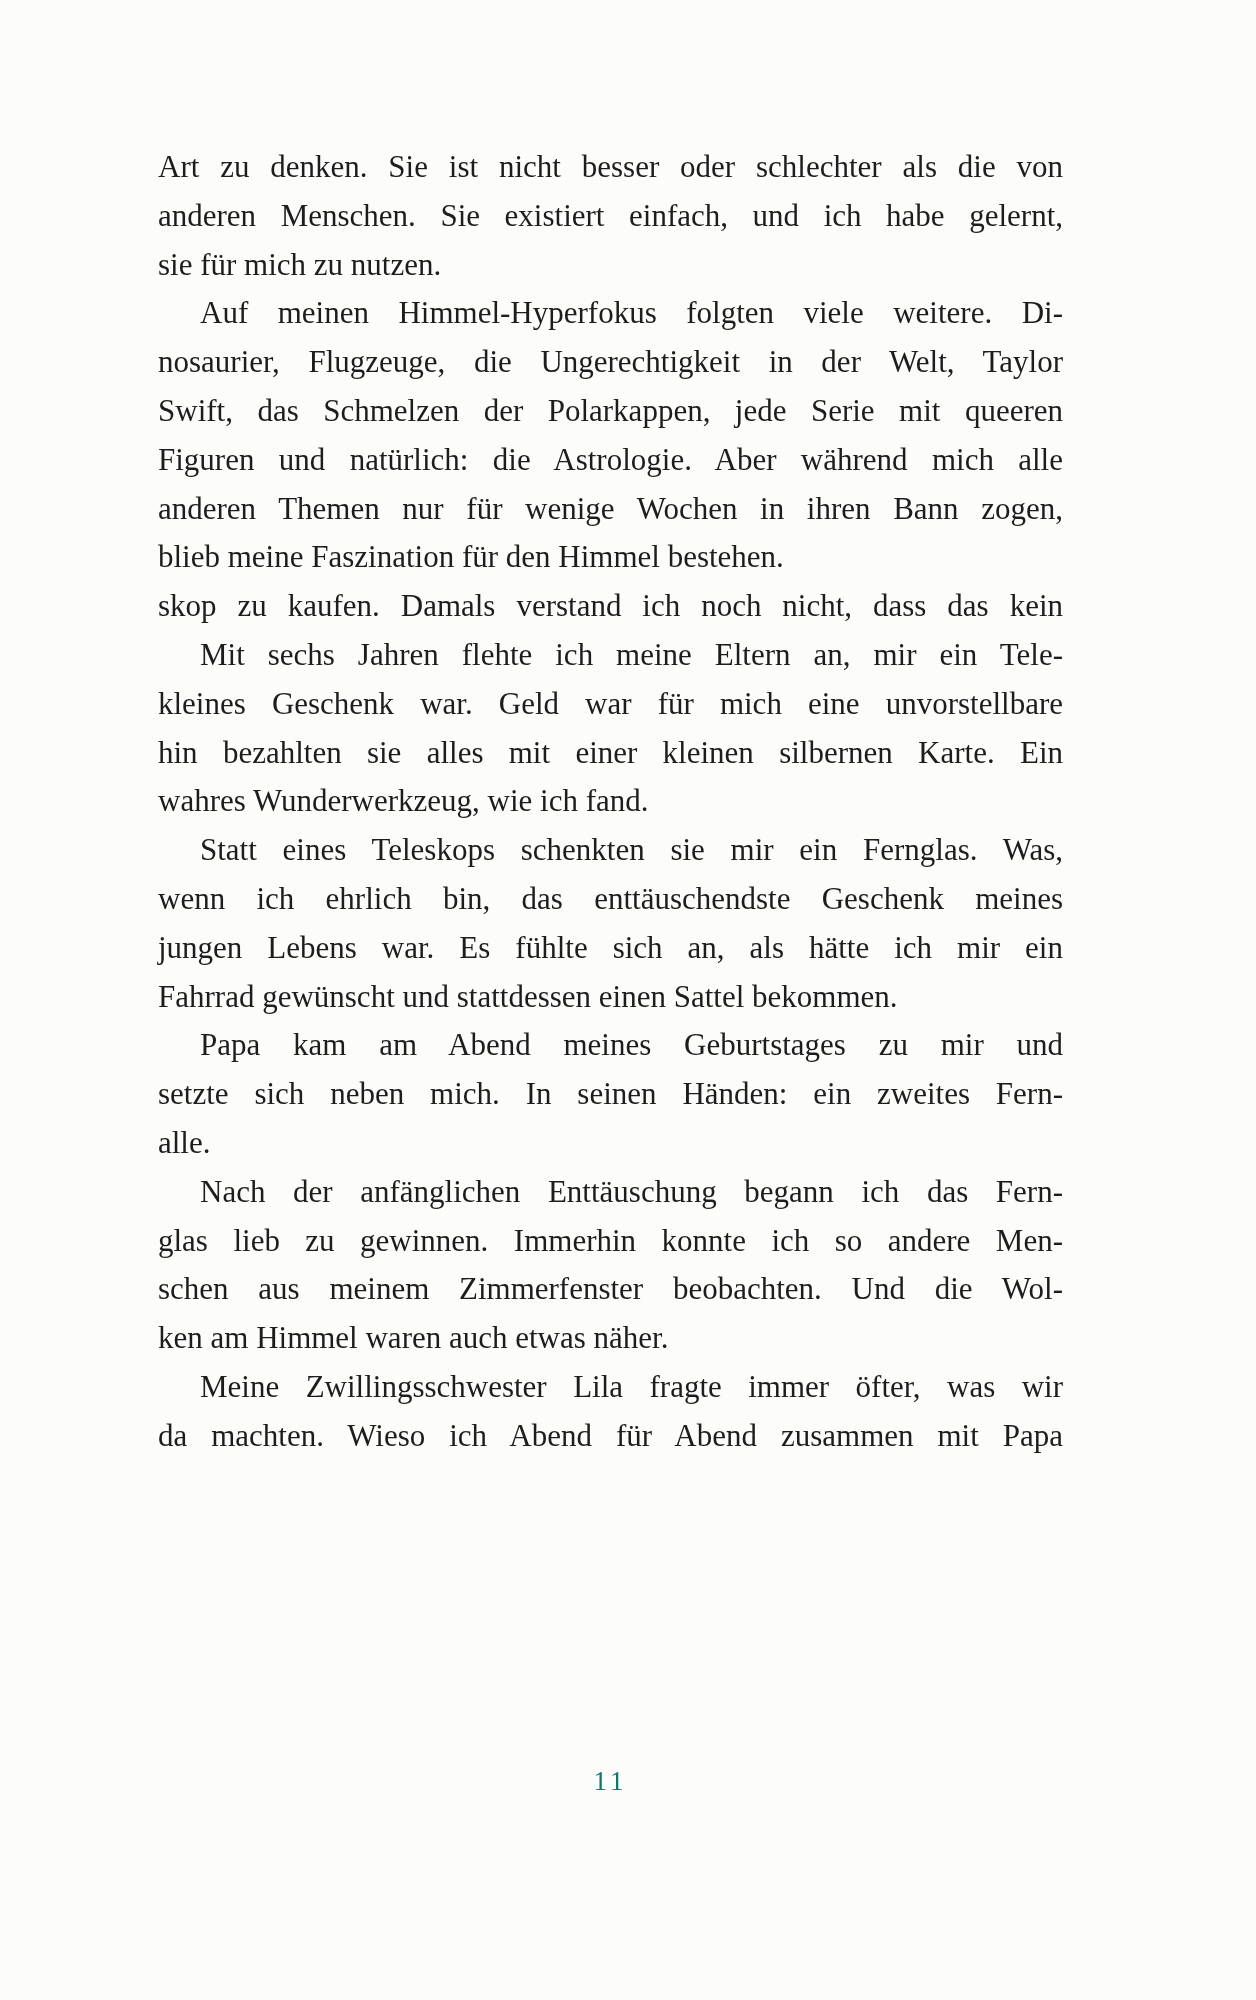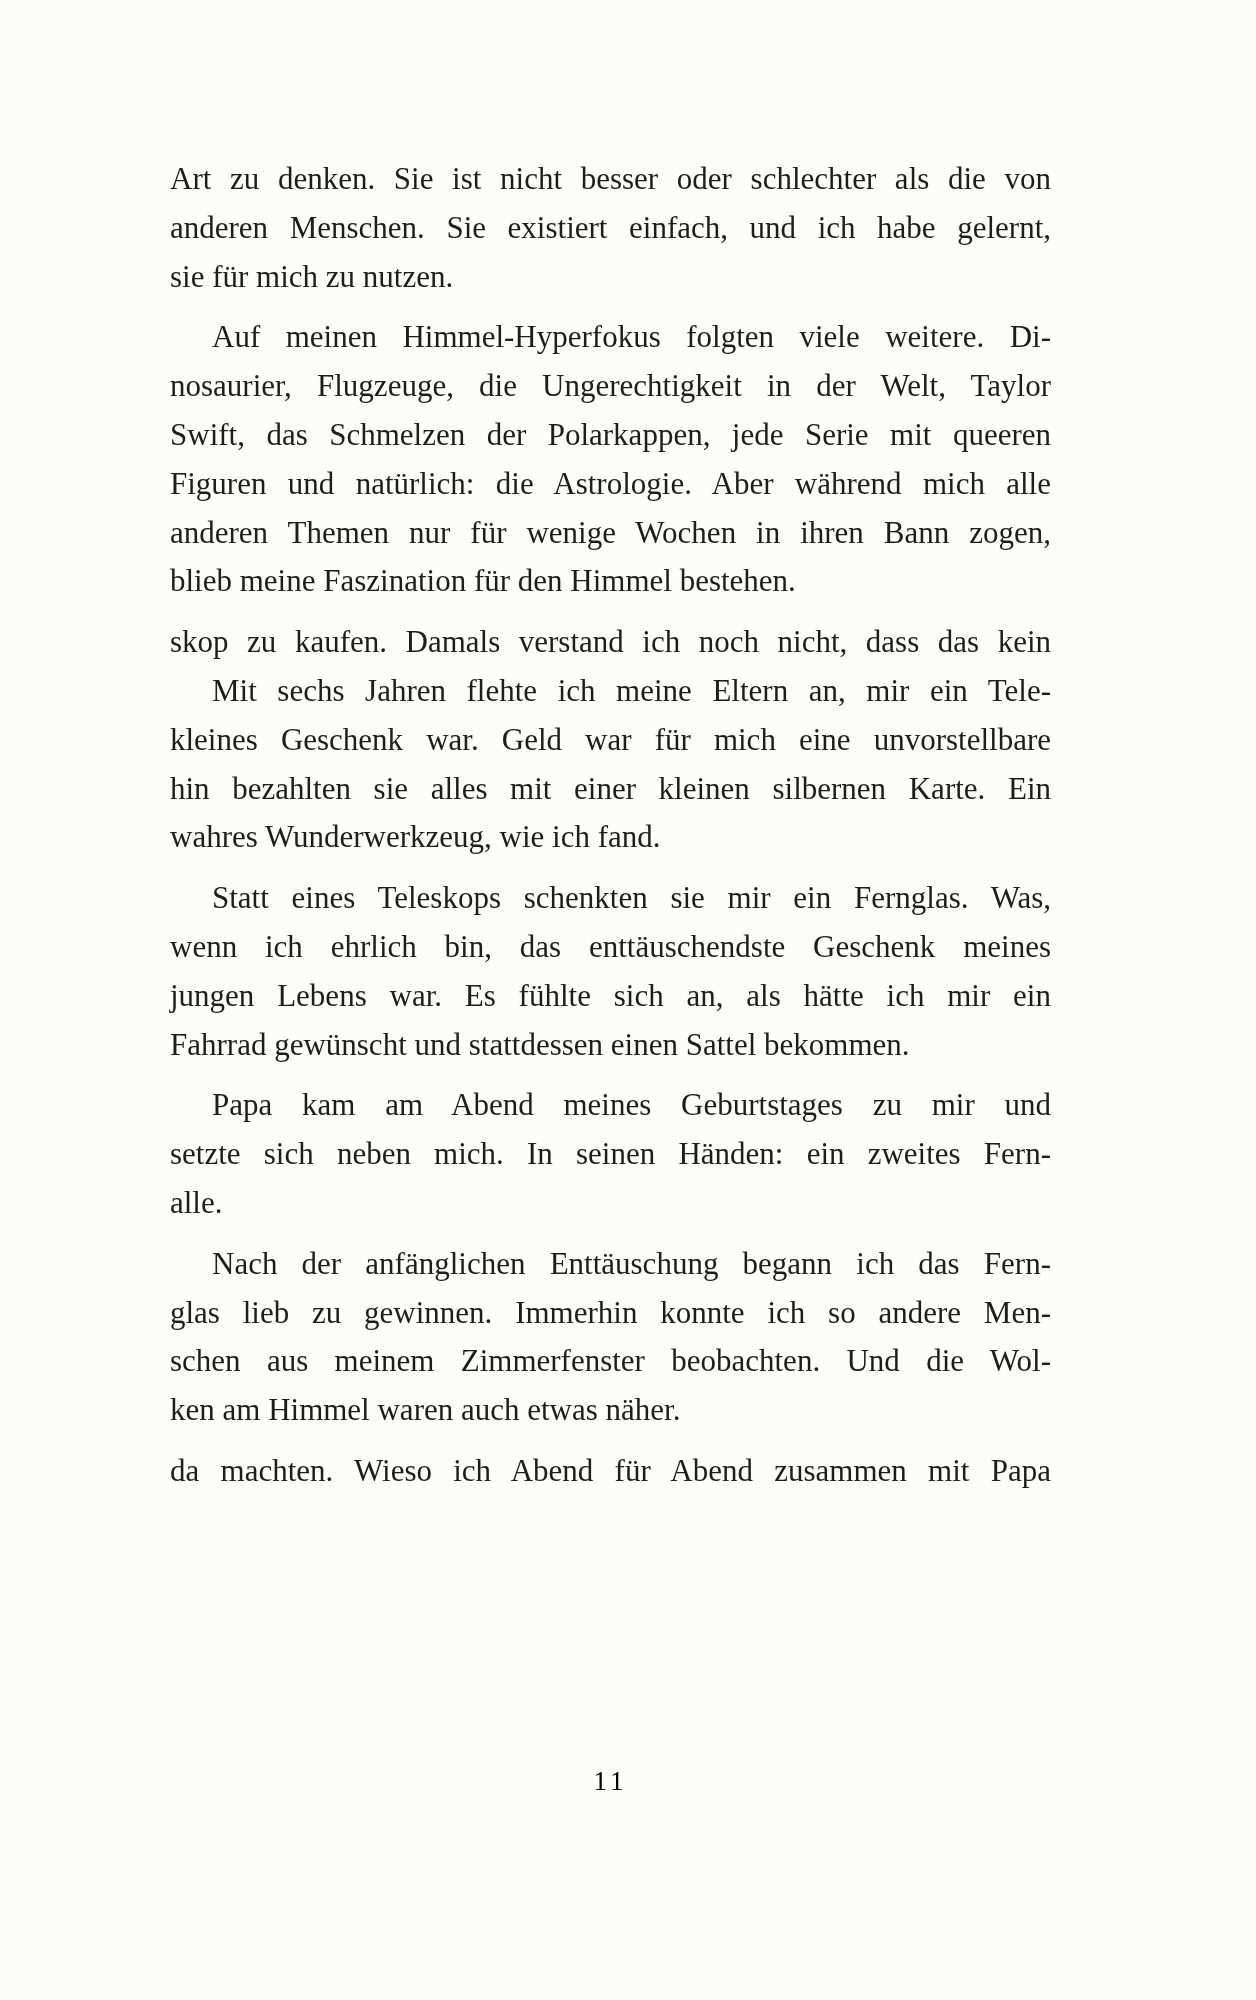--- a/index.html
+++ b/index.html
@@ -22,21 +22,21 @@
   .textblock {
     position: absolute;
     left: 158px;
     top: 143px;
     width: 905px;
     font-size: 31px;
     line-height: 48.8px;
     text-rendering: optimizeLegibility;
   }
   .paragraph {
-    margin: 12px;
+    margin: 0;
     padding: 0;
   }
   .line {
     text-align: justify;
     text-align-last: justify;
     white-space: normal;
   }
   .line.end {
     text-align-last: left;
   }
@@ -45,21 +45,21 @@
   }
   .folio {
     position: absolute;
     left: 158px;
     top: 1766px;
     width: 905px;
     text-align: center;
     font-size: 27px;
     line-height: 31px;
     letter-spacing: 4px;
-    color: #000000;
+    color: #0f766e;
   }
 </style>
 </head>
 <body>
 
 <div class="page">
   <div class="textblock">
 
     <div class="paragraph">
       <div class="line">Art zu denken. Sie ist nicht besser oder schlechter als die von</div>
@@ -99,19 +99,20 @@
 
     <div class="paragraph">
       <div class="line ind">Nach der anfänglichen Enttäuschung begann ich das Fern-</div>
       <div class="line">glas lieb zu gewinnen. Immerhin konnte ich so andere Men-</div>
       <div class="line">schen aus meinem Zimmerfenster beobachten. Und die Wol-</div>
       <div class="line end">ken am Himmel waren auch etwas näher.</div>
     </div>
 
 
     <div class="paragraph">
+      <div class="line ind">Meine Zwillingsschwester Lila fragte immer öfter, was wir</div>
       <div class="line">da machten. Wieso ich Abend für Abend zusammen mit Papa</div>
     </div>
 
   </div>
 
   <div class="folio">11</div>
 </div>
 
 </body></html>

